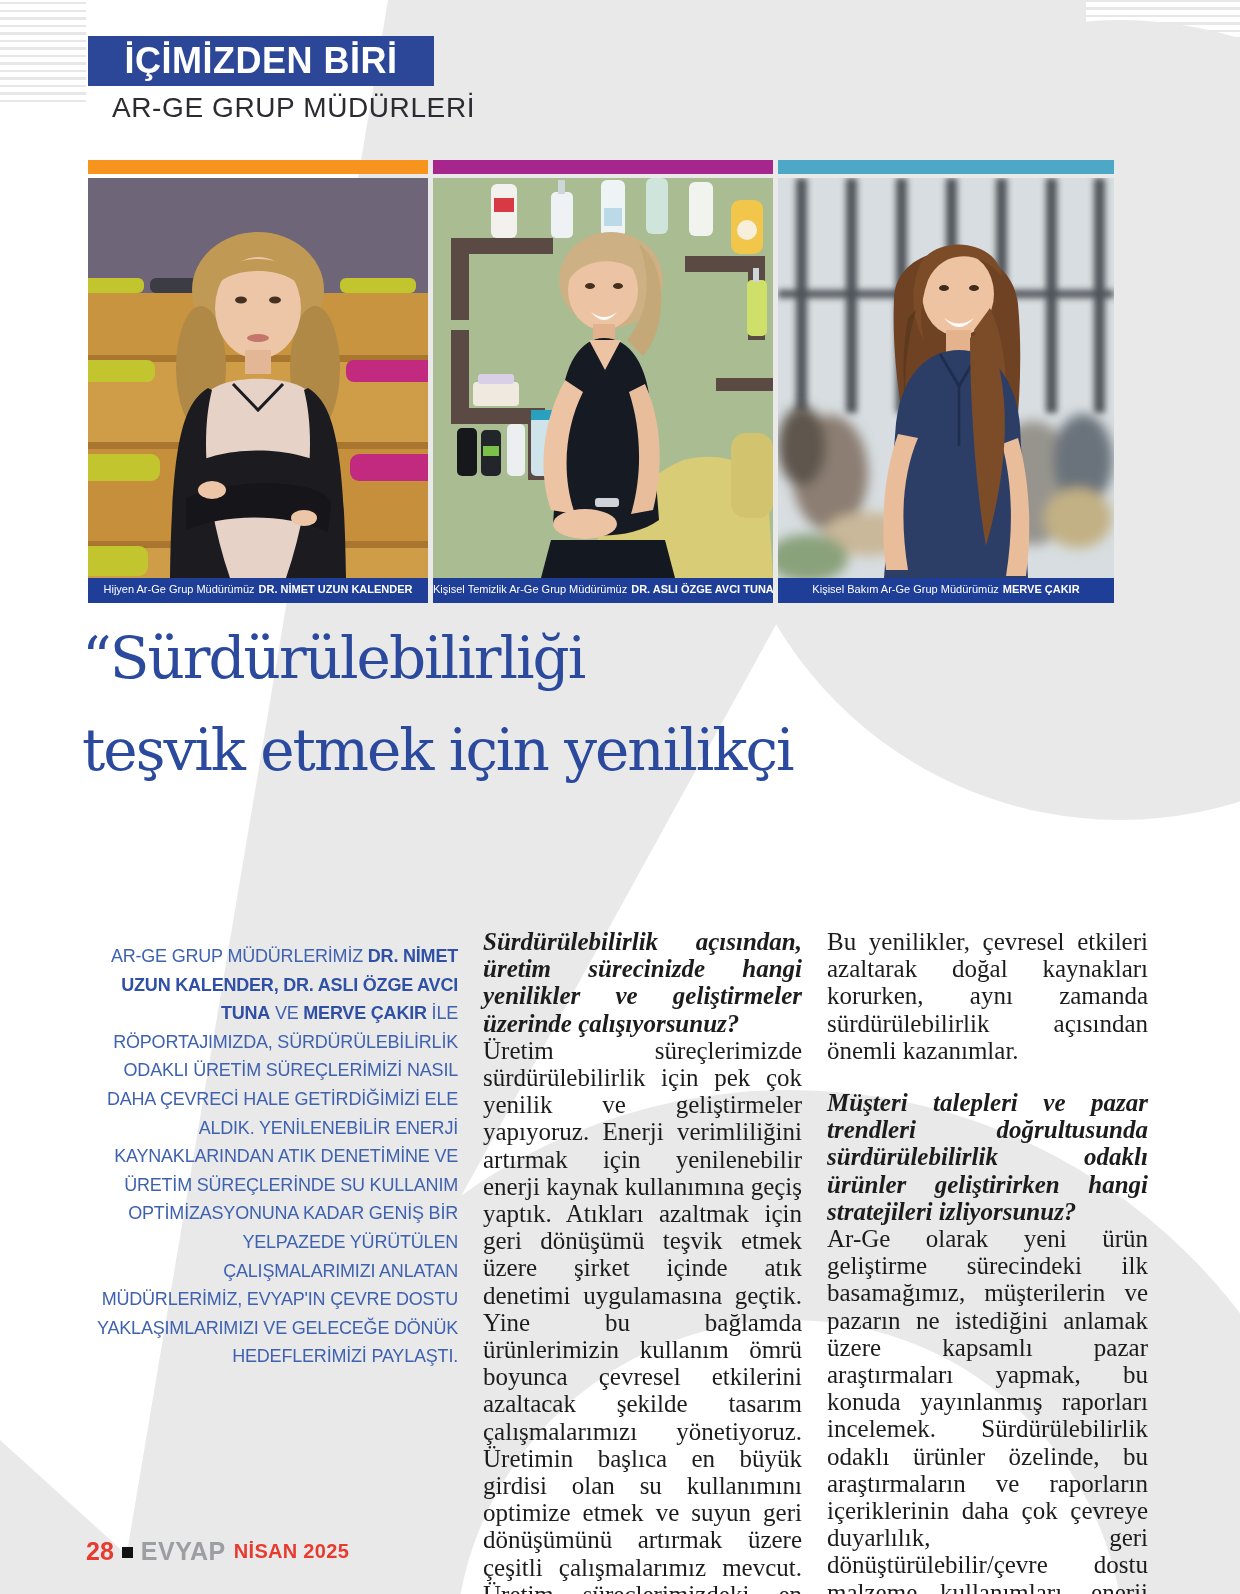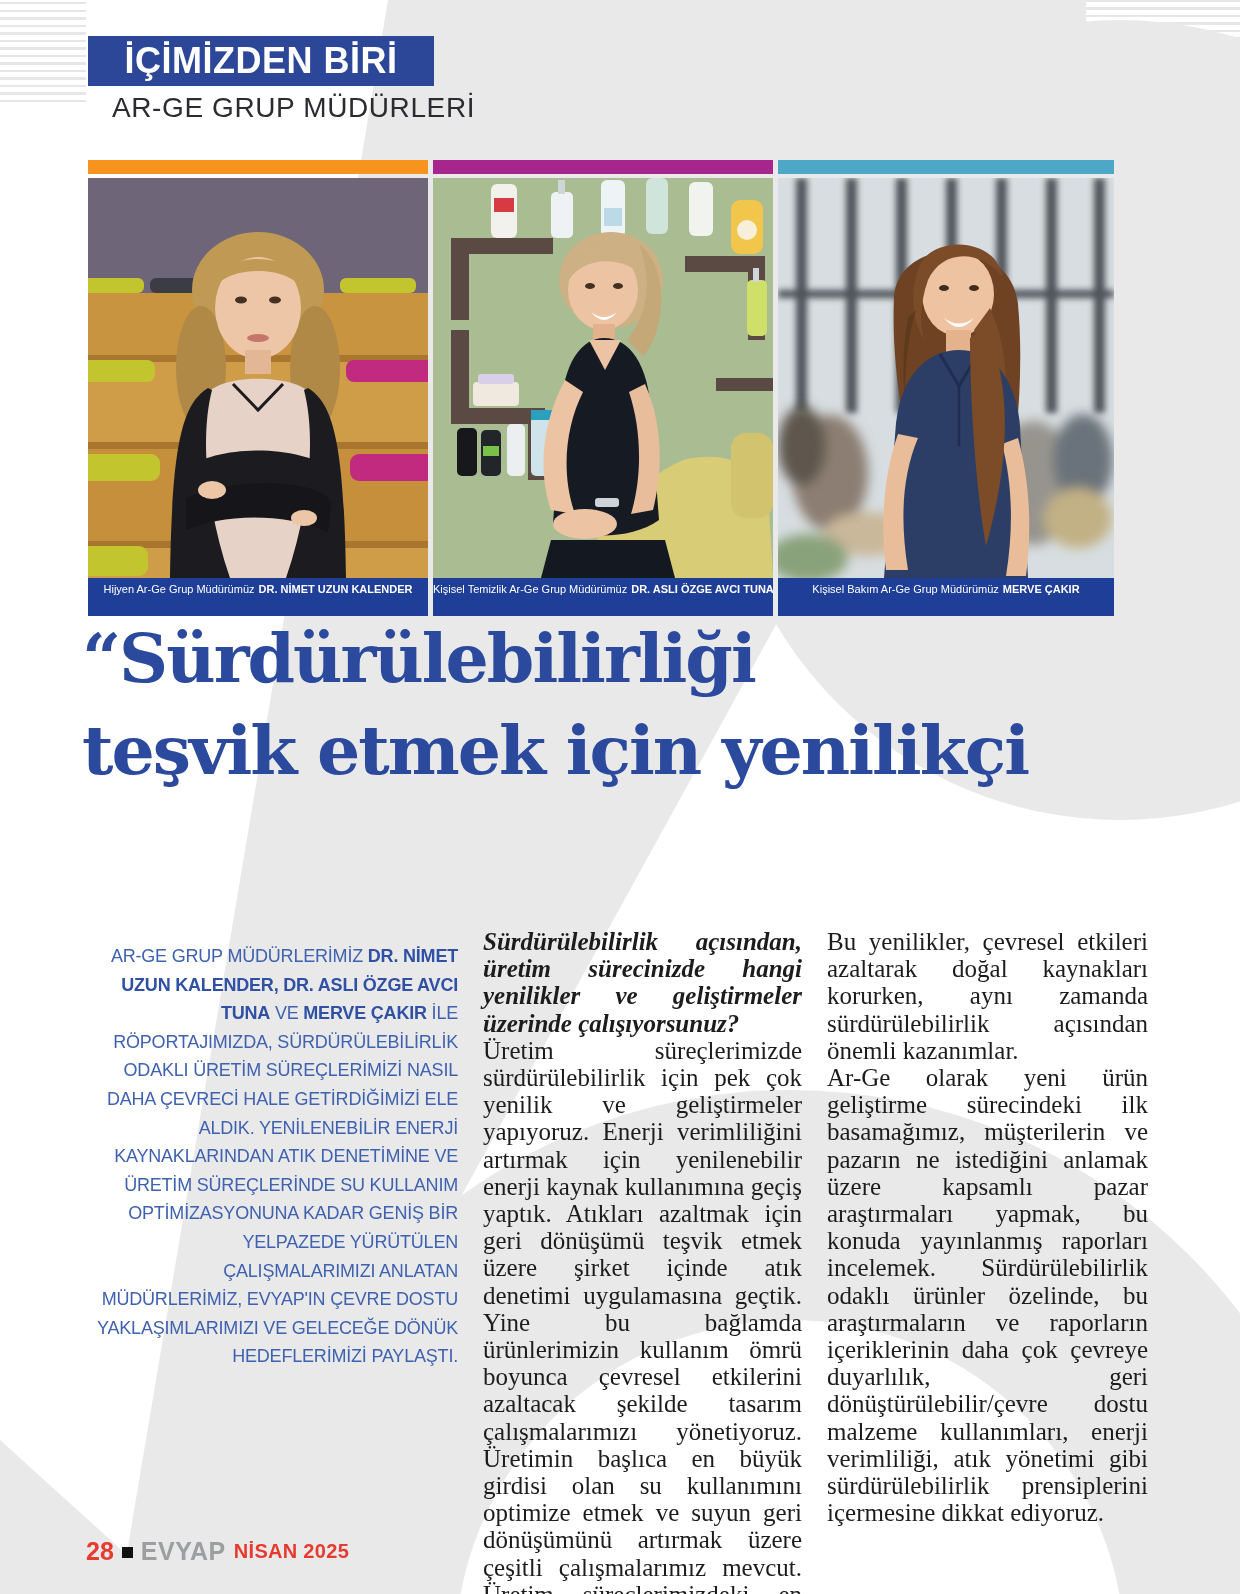--- a/index.html
+++ b/index.html
@@ -22,32 +22,32 @@
     display:flex;align-items:center;justify-content:center;
     font-size:36px;font-weight:bold;letter-spacing:.5px;z-index:2;
   }
   #section-subtitle{
     left:104px;top:92px;font-size:28px;color:#2b2b31;letter-spacing:.6px;z-index:2;margin-left:8px;
   }
   .color-bar{top:160px;height:14px;}
   .photo-frame{top:178px;height:400px;overflow:hidden;background:#ddd;}
   .photo-frame svg{display:block;width:100%;height:100%;}
   .caption-bar{
-    top:578px;height:38px;background:#1f3e97;color:#ffffff;
+    top:578px;height:25px;background:#1f3e97;color:#ffffff;
     font-size:11px;line-height:23px;text-align:center;white-space:nowrap;
   }
   .caption-bar .cap-name{font-weight:bold;margin-left:4px;}
   .c1{left:88px;width:340px;}
   .c2{left:433px;width:340px;}
   .c3{left:778px;width:336px;}
   
   #headline{
     left:82px;top:612px;width:1120px;z-index:2;color:#2b4a9d;
-    font-family:"DejaVu Serif", serif;font-weight:bold;
-    font-size:68px;line-height:92px;letter-spacing:-2px;white-space:nowrap;
+    font-family:"DejaVu Serif", serif;font-weight:normal;
+    font-size:58px;line-height:92px;letter-spacing:-2px;white-space:nowrap;
   }
   
   #intro-col{
     left:88px;top:942px;width:370px;z-index:2;text-align:right;
     font-size:18px;line-height:28.6px;color:#3f62b0;letter-spacing:-.2px;
   }
   #intro-col .bold{font-weight:bold;color:#2f50a5;}
   .body-col{
     z-index:2;font-family:"Liberation Serif", serif;font-size:25px;
     line-height:27.2px;color:#1c1c1c;text-align:justify;
@@ -237,20 +237,21 @@
 
 <div class="abs" id="intro-col"><span class="regular">AR-GE GRUP MÜDÜRLERİMİZ </span><span class="bold">DR. NİMET UZUN KALENDER, DR. ASLI ÖZGE AVCI TUNA</span><span class="regular"> VE </span><span class="bold">MERVE ÇAKIR</span><span class="regular"> İLE RÖPORTAJIMIZDA, SÜRDÜRÜLEBİLİRLİK ODAKLI ÜRETİM SÜREÇLERİMİZİ NASIL DAHA ÇEVRECİ HALE GETİRDİĞİMİZİ ELE ALDIK. YENİLENEBİLİR ENERJİ KAYNAKLARINDAN ATIK DENETİMİNE VE ÜRETİM SÜREÇLERİNDE SU KULLANIM OPTİMİZASYONUNA KADAR GENİŞ BİR YELPAZEDE YÜRÜTÜLEN ÇALIŞMALARIMIZI ANLATAN MÜDÜRLERİMİZ, EVYAP'IN ÇEVRE DOSTU YAKLAŞIMLARIMIZI VE GELECEĞE DÖNÜK HEDEFLERİMİZİ PAYLAŞTI.</span></div>
 
 <div class="abs body-col" id="mid-col">
     <p class="question">Sürdürülebilirlik açısından, üretim sürecinizde hangi yenilikler ve geliştirmeler üzerinde çalışıyorsunuz?</p>
     <p class="body">Üretim süreçlerimizde sürdürülebilirlik için pek çok yenilik ve geliştirmeler yapıyoruz. Enerji verimliliğini artırmak için yenilenebilir enerji kaynak kullanımına geçiş yaptık. Atıkları azaltmak için geri dönüşümü teşvik etmek üzere şirket içinde atık denetimi uygulamasına geçtik. Yine bu bağlamda ürünlerimizin kullanım ömrü boyunca çevresel etkilerini azaltacak şekilde tasarım çalışmalarımızı yönetiyoruz. Üretimin başlıca en büyük girdisi olan su kullanımını optimize etmek ve suyun geri dönüşümünü artırmak üzere çeşitli çalışmalarımız mevcut. Üretim süreçlerimizdeki en büyük iş ortağımız olan tedarikçilerimizin de sürdürülebilir uygulamalara uyum sağlamalarını teşvik ediyoruz.</p>
   </div>
 
 <div class="abs body-col" id="right-col">
     <p class="body">Bu yenilikler, çevresel etkileri azaltarak doğal kaynakları korurken, aynı zamanda sürdürülebilirlik açısından önemli kazanımlar.</p>
+    <p class="question">Müşteri talepleri ve pazar trendleri doğrultusunda sürdürülebilirlik odaklı ürünler geliştirirken hangi stratejileri izliyorsunuz?</p>
     <p class="body">Ar-Ge olarak yeni ürün geliştirme sürecindeki ilk basamağımız, müşterilerin ve pazarın ne istediğini anlamak üzere kapsamlı pazar araştırmaları yapmak, bu konuda yayınlanmış raporları incelemek. Sürdürülebilirlik odaklı ürünler özelinde, bu araştırmaların ve raporların içeriklerinin daha çok çevreye duyarlılık, geri dönüştürülebilir/çevre dostu malzeme kullanımları, enerji verimliliği, atık yönetimi gibi sürdürülebilirlik prensiplerini içermesine dikkat ediyoruz.</p>
   </div>
 
 <div class="abs" id="footer">
   <span class="page-num">28</span>
   <span class="sq"></span>
   <span class="brand">EVYAP</span>
   <span class="issue">NİSAN 2025</span>
 </div>
 

